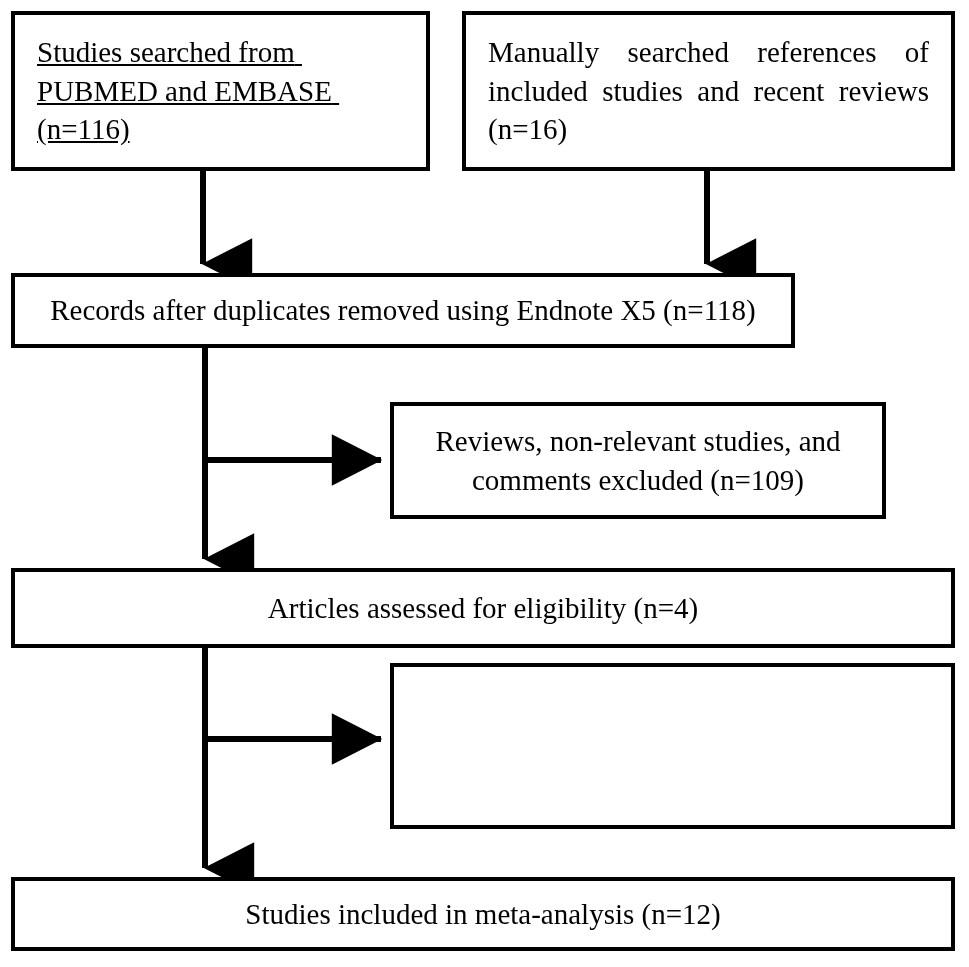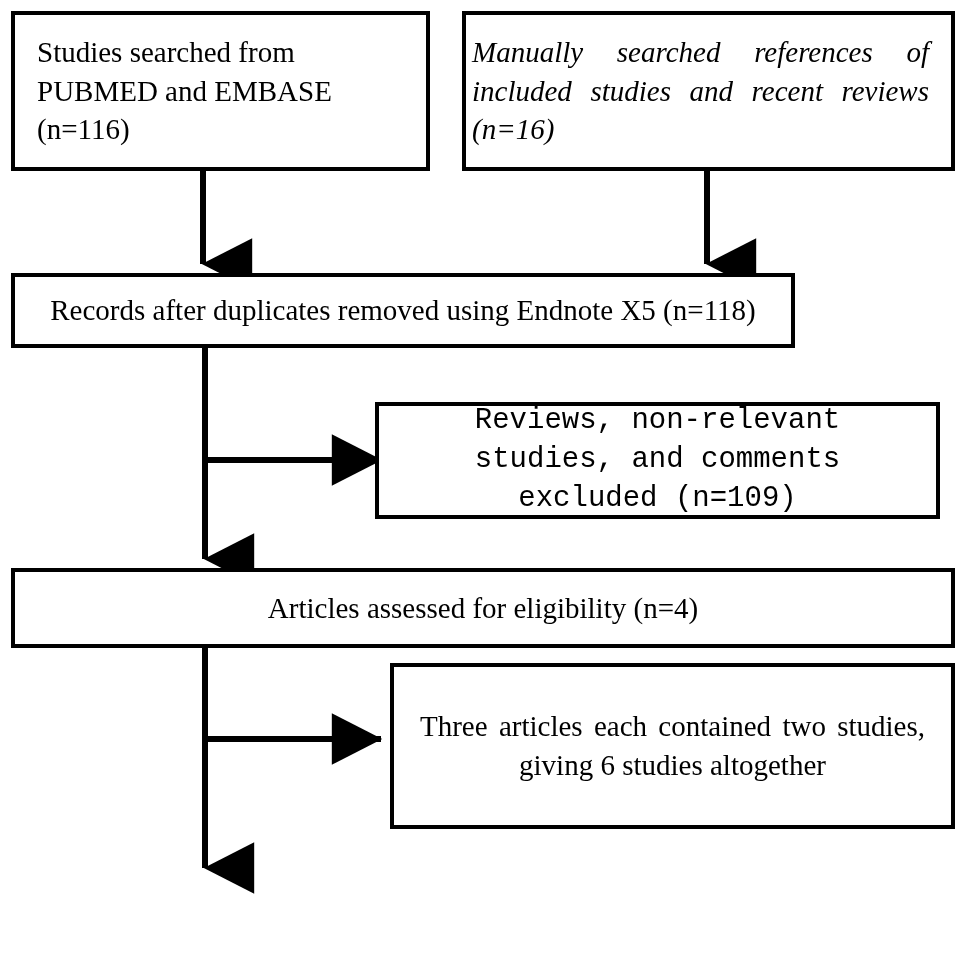--- a/index.html
+++ b/index.html
@@ -35,36 +35,36 @@
     justify-content: center;
   }
   .box-text {
     margin: 0;
     padding: 0 16px;
     font-size: 29px;
     line-height: 1.34;
     color: #000000;
     white-space: pre-wrap;
   }
-  .align-left   { text-align: left; }
+  .align-left   { text-align: left; text-decoration: underline; }
   .align-center { text-align: center; }
   .align-justify{ text-align: justify; text-align-last: left; }
   .justify-hang { text-align: justify; text-align-last: center; }
 
   
   #box-sources-db      { left: 11px;  top: 11px;  width: 419px; height: 160px; }
   #box-sources-manual  { left: 462px; top: 11px;  width: 493px; height: 160px; }
   #box-dedup           { left: 11px;  top: 273px; width: 784px; height: 75px;  }
-  #box-excluded        { left: 375px; top: 402px; width: 565px; height: 117px; font-family: Liberation Mono, monospace; }
+  #box-excluded        { left: 390px; top: 402px; width: 496px; height: 117px; }
   #box-eligibility     { left: 11px;  top: 568px; width: 944px; height: 80px;  }
   #box-split-articles  { left: 390px; top: 663px; width: 565px; height: 166px; }
   #box-included        { left: 11px;  top: 877px; width: 944px; height: 74px;  }
 
   #box-sources-db .box-text     { padding-left: 22px; }
-  #box-sources-manual .box-text { padding-left: 6px; padding-right: 22px; font-style: italic; }
+  #box-sources-manual .box-text { padding-left: 22px; padding-right: 22px; }
   #box-excluded .box-text       { padding-left: 30px; padding-right: 30px; }
   #box-split-articles .box-text { padding-left: 26px; padding-right: 26px; }
 </style>
 </head>
 <body>
 
 <div id="diagram-root">
 
   <svg class="connector-layer" viewBox="0 0 969 967" width="969" height="967">
     <defs>
@@ -103,17 +103,19 @@
 
   <div class="flow-box" id="box-excluded">
     <p class="box-text align-center">Reviews, non-relevant studies, and comments excluded (n=109)</p>
   </div>
 
   <div class="flow-box" id="box-eligibility">
     <p class="box-text align-center">Articles assessed for eligibility (n=4)</p>
   </div>
 
   <div class="flow-box" id="box-split-articles">
-    <p class="box-text justify-hang">Three articles each contained two studies, giving 6 studies altogether</p>
   </div>
 
+  <div class="flow-box" id="box-included">
+    <p class="box-text align-center">Studies included in meta-analysis (n=12)</p>
+  </div>
 
 </div>
 
 </body></html>

